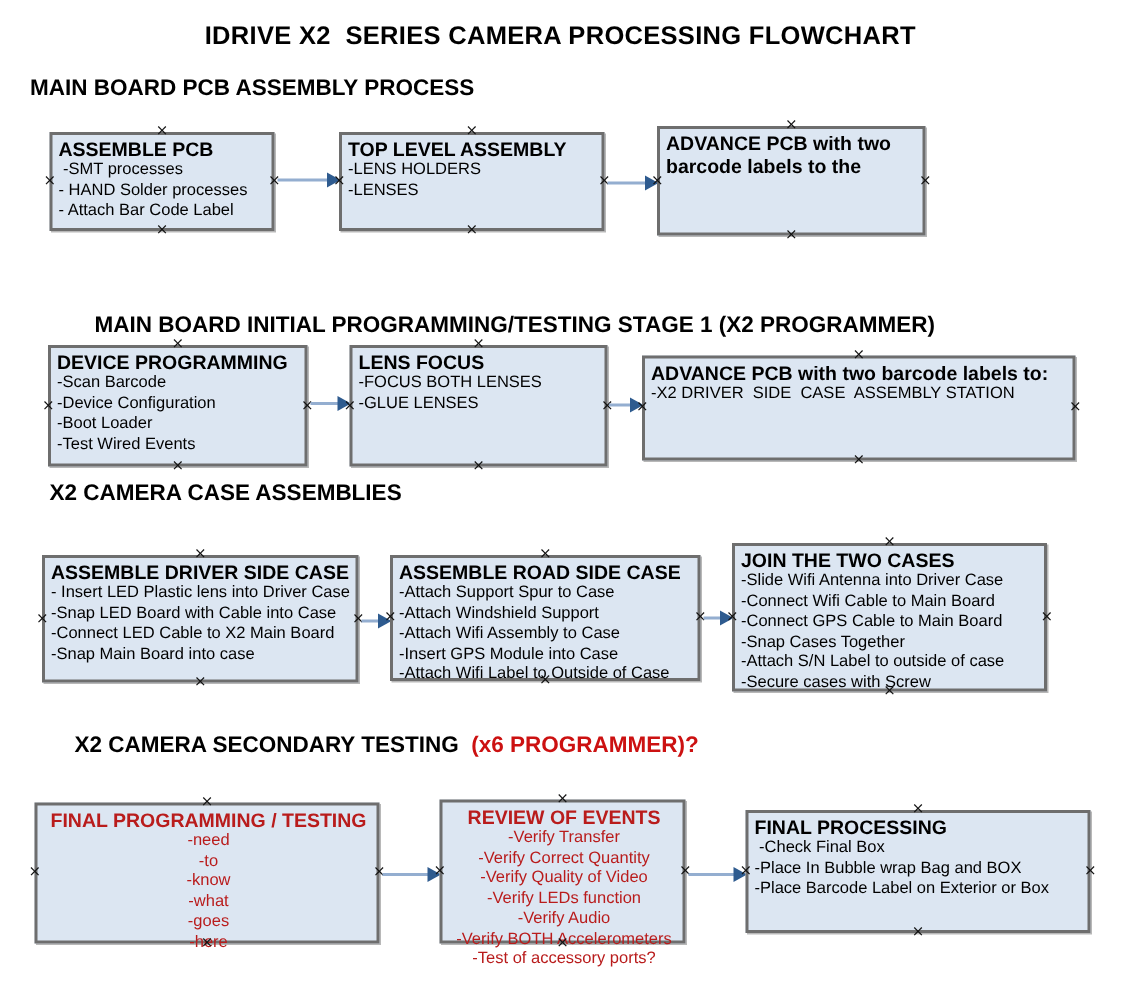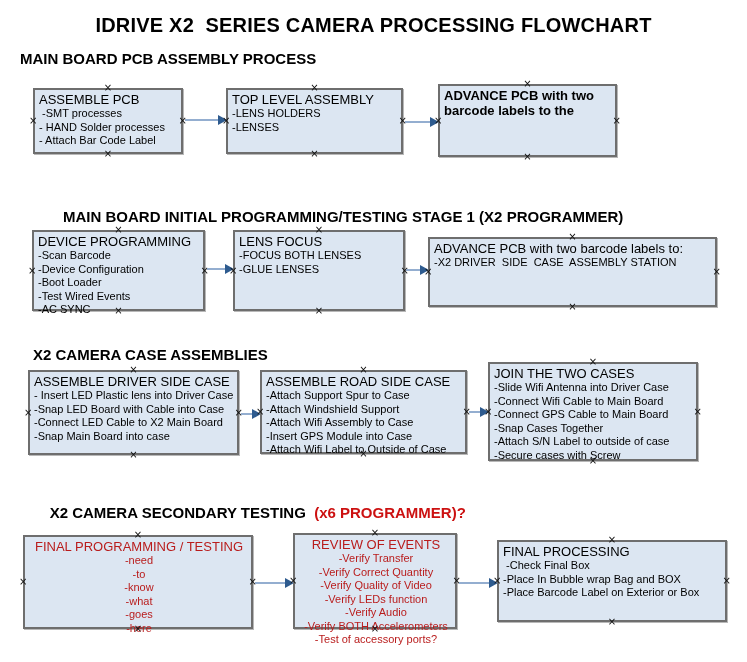--- a/index.html
+++ b/index.html
@@ -2,32 +2,32 @@
 <html><head>
 <meta charset="utf-8">
 <style>
   html,body{margin:0;padding:0;background:#ffffff;}
   .canvas{
     position:relative;width:747px;height:662px;background:#ffffff;overflow:hidden;
     font-family:"Liberation Sans",sans-serif;color:#000;
   }
   .page-title{
     position:absolute;top:14px;left:0;width:747px;text-align:center;
-    font-size:20px;font-weight:bold;white-space:pre;letter-spacing:.2px;
+    font-size:17px;font-weight:bold;white-space:pre;letter-spacing:.2px;
   }
   .sec-heading{
     position:absolute;font-size:15px;font-weight:bold;white-space:pre;
   }
   .sec-heading .red-part{color:#cc1111;}
   .fbox{
     position:absolute;background:#dce6f2;border:2px solid #6e6e6e;
     box-shadow:1px 1px 0 rgba(0,0,0,.28);
     padding:2px 2px 2px 4px;box-sizing:border-box;overflow:visible;
   }
-  .fbox .btitle{font-size:13px;font-weight:normal;line-height:15px;white-space:pre;}
+  .fbox .btitle{font-size:13px;font-weight:bold;line-height:15px;white-space:pre;}
   .fbox .tline{font-size:13px;font-weight:bold;line-height:15px;white-space:pre;}
   .fbox .line{font-size:11px;line-height:13.5px;white-space:pre;}
   .fbox.red .btitle,.fbox.red .line{color:#b91c1c;text-align:center;}
   .handle{
     position:absolute;font-size:10px;line-height:10px;color:#111;
     font-family:"DejaVu Sans",sans-serif;pointer-events:none;
   }
   .h-top{top:-7px;left:50%;transform:translateX(-50%);}
   .h-bottom{bottom:-7px;left:50%;transform:translateX(-50%);}
   .h-left{left:-6px;top:50%;transform:translateY(-50%);}
@@ -42,22 +42,22 @@
 </style>
 </head>
 <body>
 
 <div class="canvas">
 
   <div class="page-title">IDRIVE X2  SERIES CAMERA PROCESSING FLOWCHART</div>
 
   <div class="sec-heading" style="left:20px;top:50px;">MAIN BOARD PCB ASSEMBLY PROCESS</div>
   <div class="sec-heading" style="left:20px;top:208px;margin-left:43px;">MAIN BOARD INITIAL PROGRAMMING/TESTING STAGE 1 (X2 PROGRAMMER)</div>
-  <div class="sec-heading" style="left:33px;top:320px;margin-top:26px;">X2 CAMERA CASE ASSEMBLIES</div>
-  <div class="sec-heading" style="left:33px;top:487px;">
+  <div class="sec-heading" style="left:33px;top:320px;">X2 CAMERA CASE ASSEMBLIES</div>
+  <div class="sec-heading" style="left:33px;top:471px;">
     <span>X2 CAMERA SECONDARY TESTING  </span><span class="red-part">(x6 PROGRAMMER)?</span>
   </div>
 
   <div class="fbox" style="left:33px;top:88px;width:150px;height:66px;">
     <span class="handle h-top">×</span>
     <span class="handle h-bottom">×</span>
     <span class="handle h-left">×</span>
     <span class="handle h-right">×</span>
     <div class="btitle">ASSEMBLE PCB</div>
     <div class="line"> -SMT processes</div>
@@ -97,21 +97,20 @@
   <div class="fbox" style="left:32px;top:230px;width:173px;height:81px;">
     <span class="handle h-top">×</span>
     <span class="handle h-bottom">×</span>
     <span class="handle h-left">×</span>
     <span class="handle h-right">×</span>
     <div class="btitle">DEVICE PROGRAMMING</div>
     <div class="line">-Scan Barcode</div>
     <div class="line">-Device Configuration</div>
     <div class="line">-Boot Loader</div>
     <div class="line">-Test Wired Events</div>
-    <div class="line">-AC SYNC</div>
   </div>
 
   <div class="connector" style="left:207px;top:263px;width:26px;">
     <div class="cline"></div>
     <div class="ahead"></div>
   </div>
 
   <div class="fbox" style="left:233px;top:230px;width:172px;height:81px;">
     <span class="handle h-top">×</span>
     <span class="handle h-bottom">×</span>

